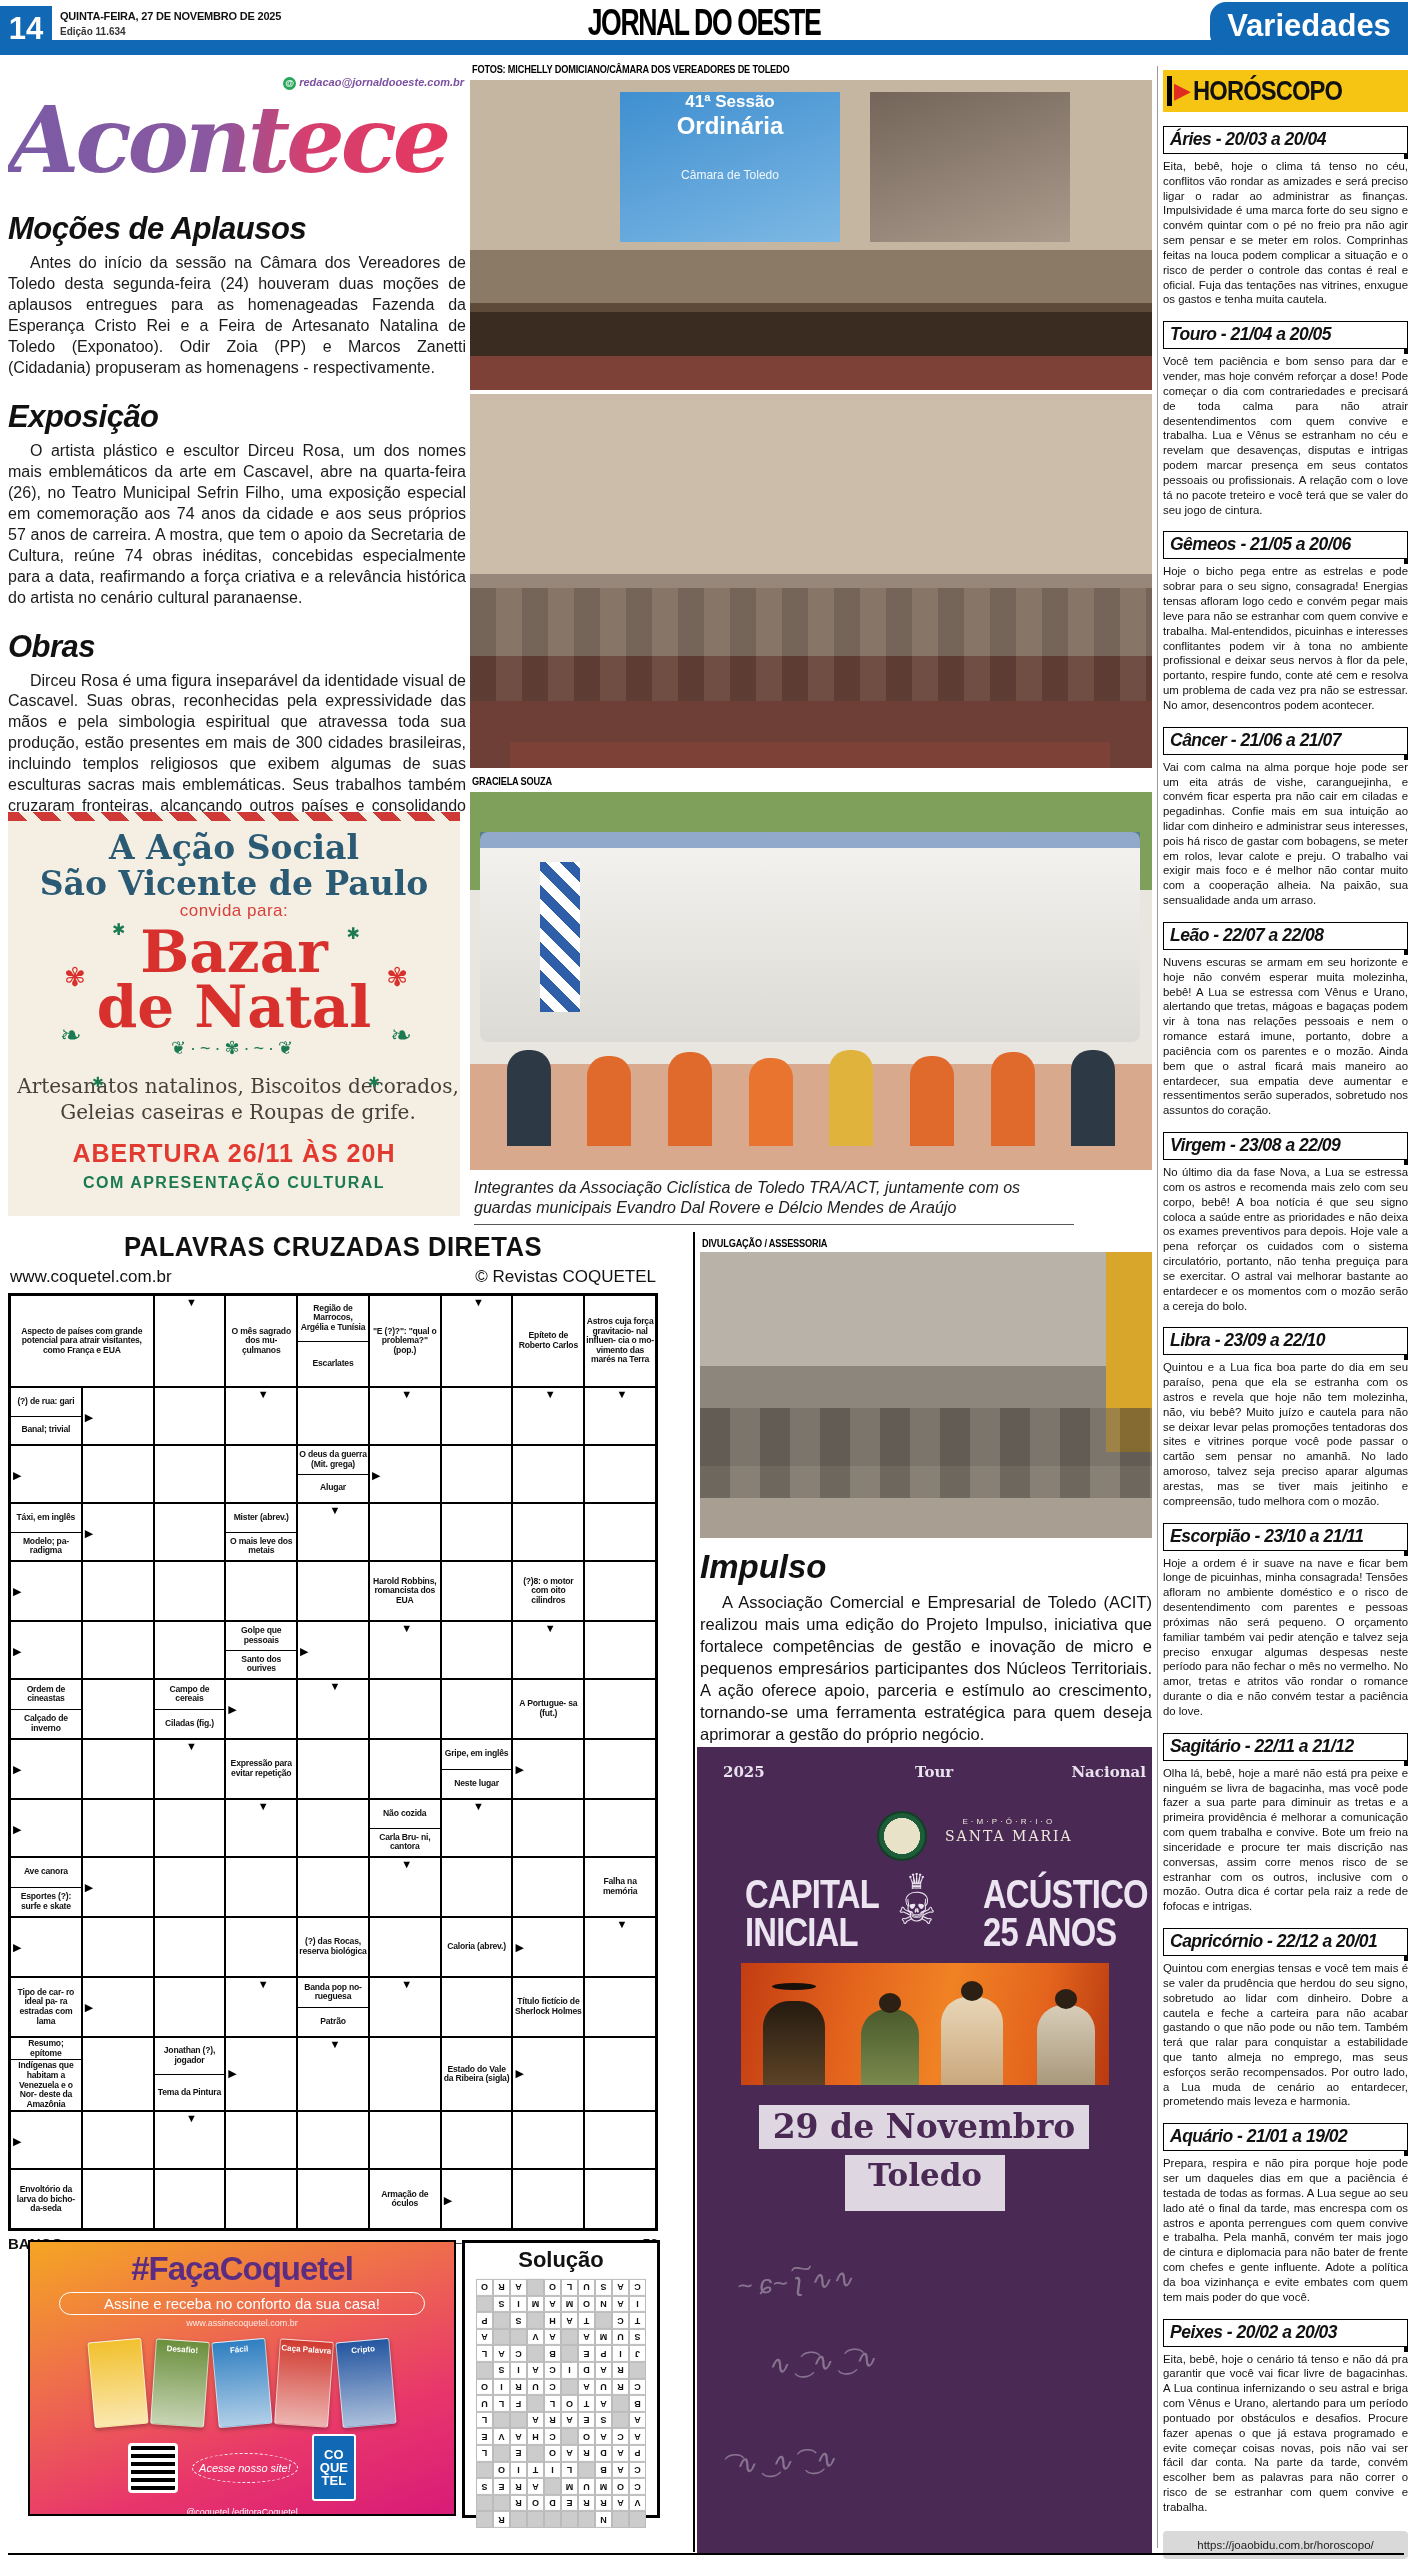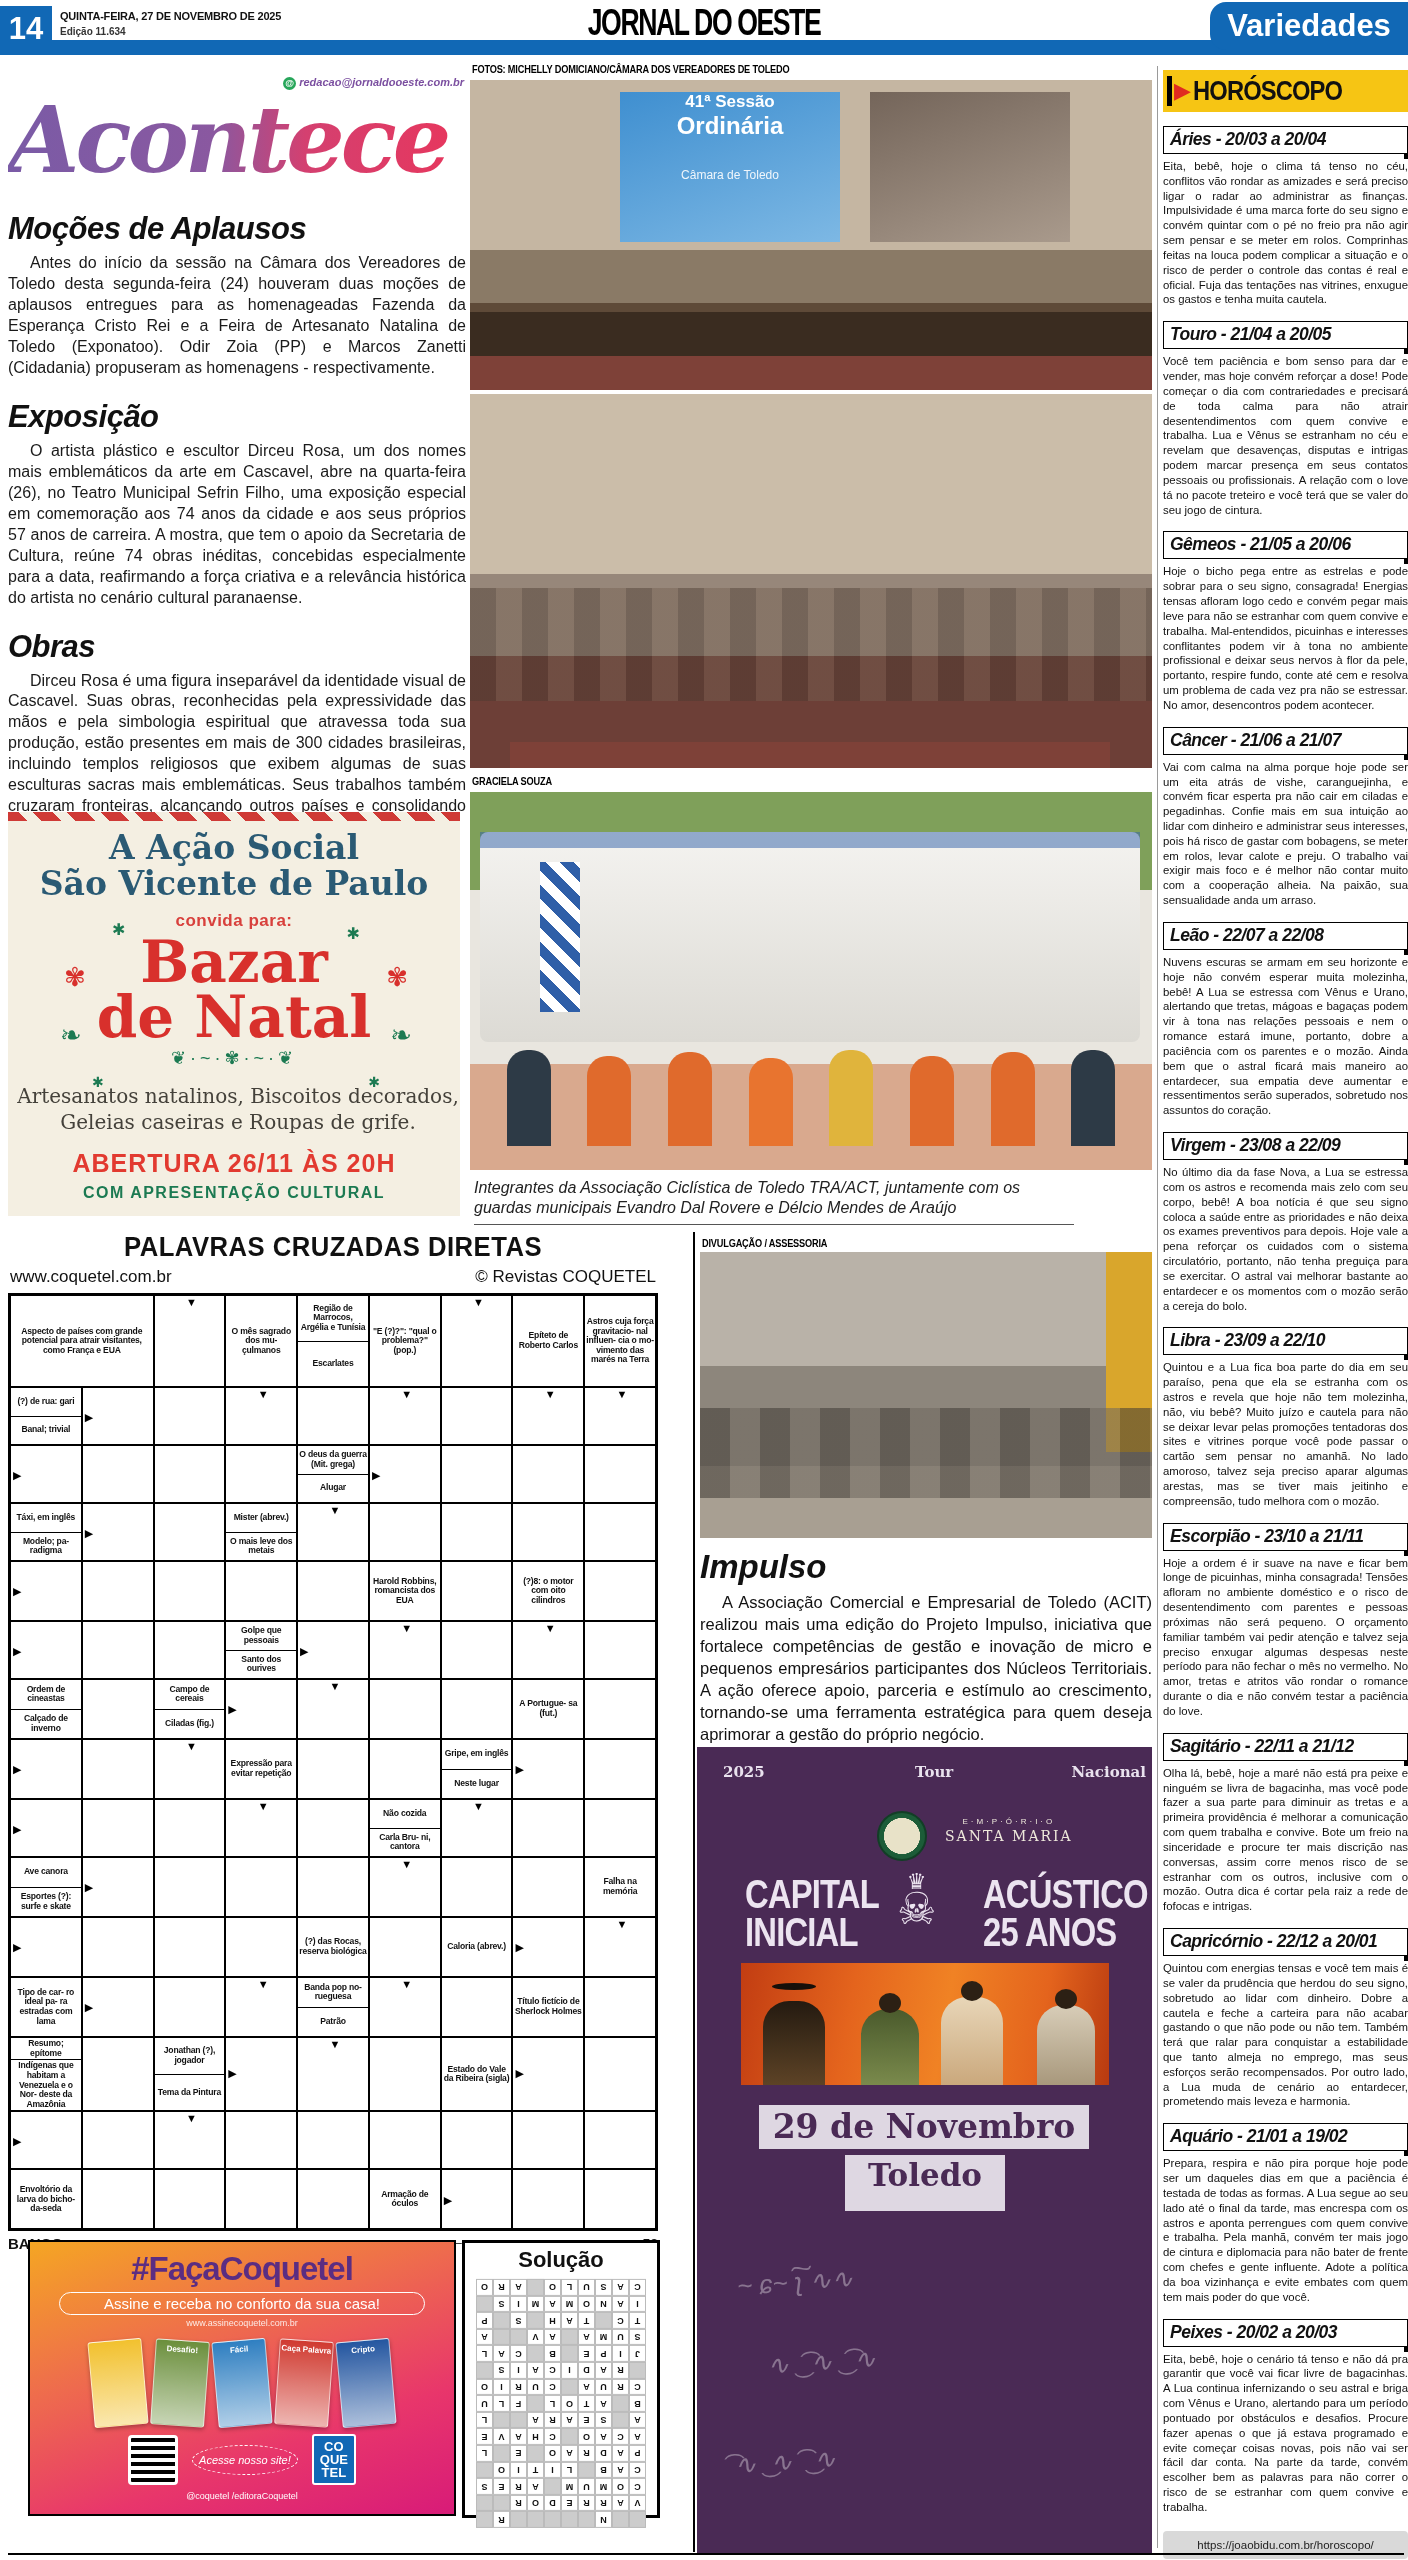--- a/index.html
+++ b/index.html
@@ -23,21 +23,21 @@
   .logo-script{font-family:"DejaVu Serif",serif;font-style:italic;font-weight:bold;font-size:92px;line-height:1.1;
     letter-spacing:-4px;background:linear-gradient(90deg,#7a5ba6 0%,#8a58a0 45%,#d44070 65%,#e8365c 100%);
     -webkit-background-clip:text;background-clip:text;color:transparent;margin:28px 0 0 0;}
   .article h2{font-size:31px;font-style:italic;font-weight:bold;margin:20px 0 6px 0;letter-spacing:-0.5px;}
   .article p{font-size:16px;line-height:1.31;text-align:justify;margin:0;text-indent:22px;color:#1a1a1a;}
   
   .bazar{position:absolute;left:8px;top:812px;width:452px;height:404px;background:#f4efe2;text-align:center;}
   .stripe{position:absolute;left:0;top:0;width:100%;height:9px;
     background:repeating-linear-gradient(45deg,#cf3a36 0 14px,#f4efe2 14px 24px);}
   .bazar-org{font-family:"DejaVu Serif",serif;font-weight:bold;color:#2a5a74;font-size:33px;line-height:1.08;margin-top:18px;}
-  .bazar-invite{color:#d8403c;font-weight:bold;font-size:17px;margin-top:10px;letter-spacing:0.5px;}
+  .bazar-invite{color:#d8403c;font-weight:normal;font-size:17px;margin-top:0;letter-spacing:0.5px;}
   .bazar-title{font-family:"DejaVu Serif",serif;font-weight:bold;color:#d8302c;font-size:58px;line-height:0.95;margin-top:4px;}
   .bazar-items{font-family:"DejaVu Serif",serif;color:#44413a;font-size:20px;line-height:1.3;margin-top:14px;padding-left:8px;}
   .bazar-open{color:#e23a30;font-weight:bold;font-size:25px;letter-spacing:1px;margin-top:14px;}
   .bazar-cult{color:#1c7a52;font-weight:bold;font-size:16px;letter-spacing:1.5px;margin-top:6px;}
   .deco{position:absolute;font-size:26px;}
   .flourish{color:#1c7a52;font-size:18px;letter-spacing:4px;margin-top:2px;}
   
   .cw{position:absolute;left:8px;top:1232px;width:650px;}
   .cw-title{text-align:center;font-size:27px;font-weight:bold;letter-spacing:0.5px;transform:scaleX(.95);}
   .cw-meta{display:flex;justify-content:space-between;font-size:17px;margin:4px 2px 6px 2px;}
@@ -66,21 +66,21 @@
   .cq-site{color:#fff;font-size:9px;margin-top:3px;opacity:.85;}
   .covers{display:flex;justify-content:center;align-items:flex-end;gap:8px;margin-top:10px;height:88px;}
   .cover{width:52px;height:80px;border-radius:3px;border:1px solid rgba(255,255,255,.6);color:#fff;font-size:8px;
     font-weight:bold;display:flex;align-items:flex-start;justify-content:center;padding-top:4px;box-shadow:0 2px 4px rgba(0,0,0,.3);}
   .cq-row{display:flex;align-items:center;justify-content:center;gap:14px;margin-top:8px;}
   .qr{width:44px;height:44px;background:
     repeating-linear-gradient(0deg,#000 0 4px,#fff 4px 8px),
     repeating-linear-gradient(90deg,#000 0 4px,rgba(255,255,255,.85) 4px 8px);
     border:3px solid #fff;border-radius:4px;}
   .cq-access{color:#fff;font-size:11px;font-style:italic;border:1px dashed #fff;border-radius:50%;padding:8px 6px;}
-  .cq-logo{background:#1168b5;color:#fff;font-weight:bold;font-size:13px;line-height:1.0;padding:4px 6px;
+  .cq-logo{background:#1168b5;color:#fff;font-weight:bold;font-size:13px;line-height:1.0;padding:12px 6px;
     border:2px solid #fff;border-radius:3px;text-align:center;}
   .cq-social{color:#fff;font-size:9px;margin-top:6px;}
   .sol{position:absolute;left:462px;top:2240px;width:192px;height:272px;border:3px solid #000;background:#fff;text-align:center;}
   .sol-title{font-size:22px;font-weight:bold;margin-top:4px;}
   .sol-grid{margin:6px auto 0;width:170px;transform:rotate(180deg);}
   .sol-row{display:flex;}
   .sol-cell{width:17px;height:14.6px;border:0.5px solid #bbb;font-size:9px;font-weight:bold;
     display:flex;align-items:center;justify-content:center;background:#fff;}
   .sol-cell.blank{background:#ccc;}
   

